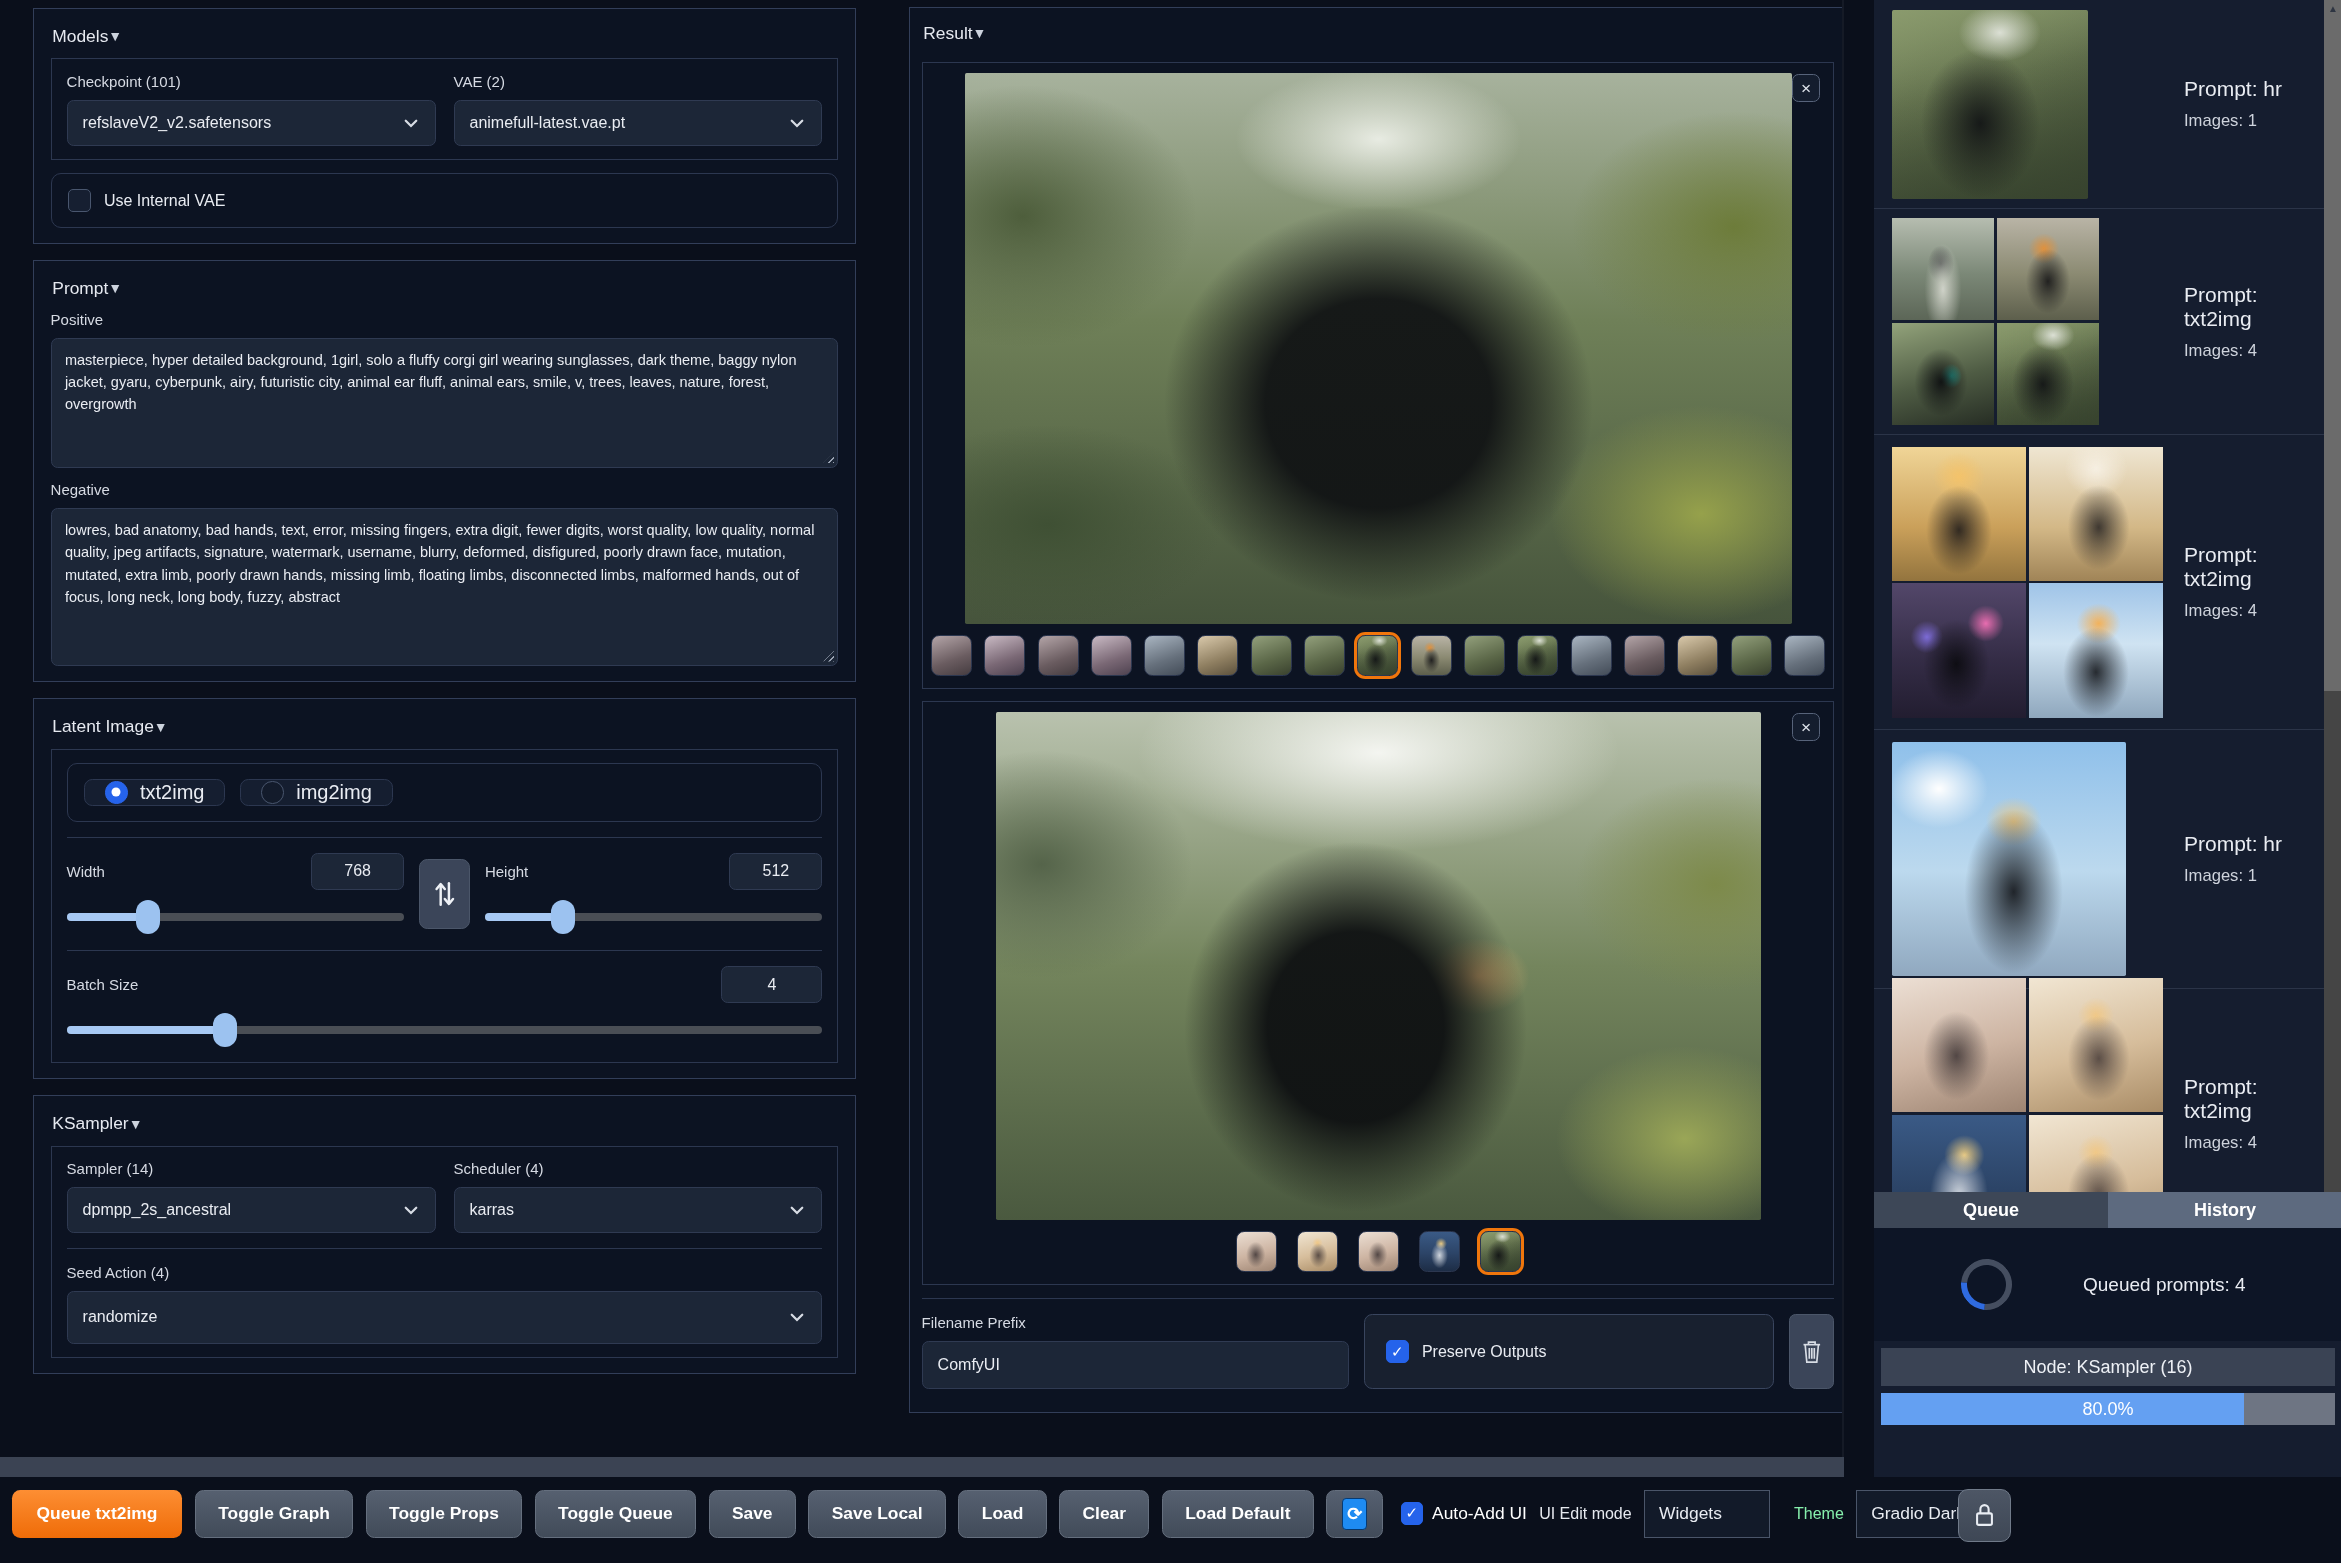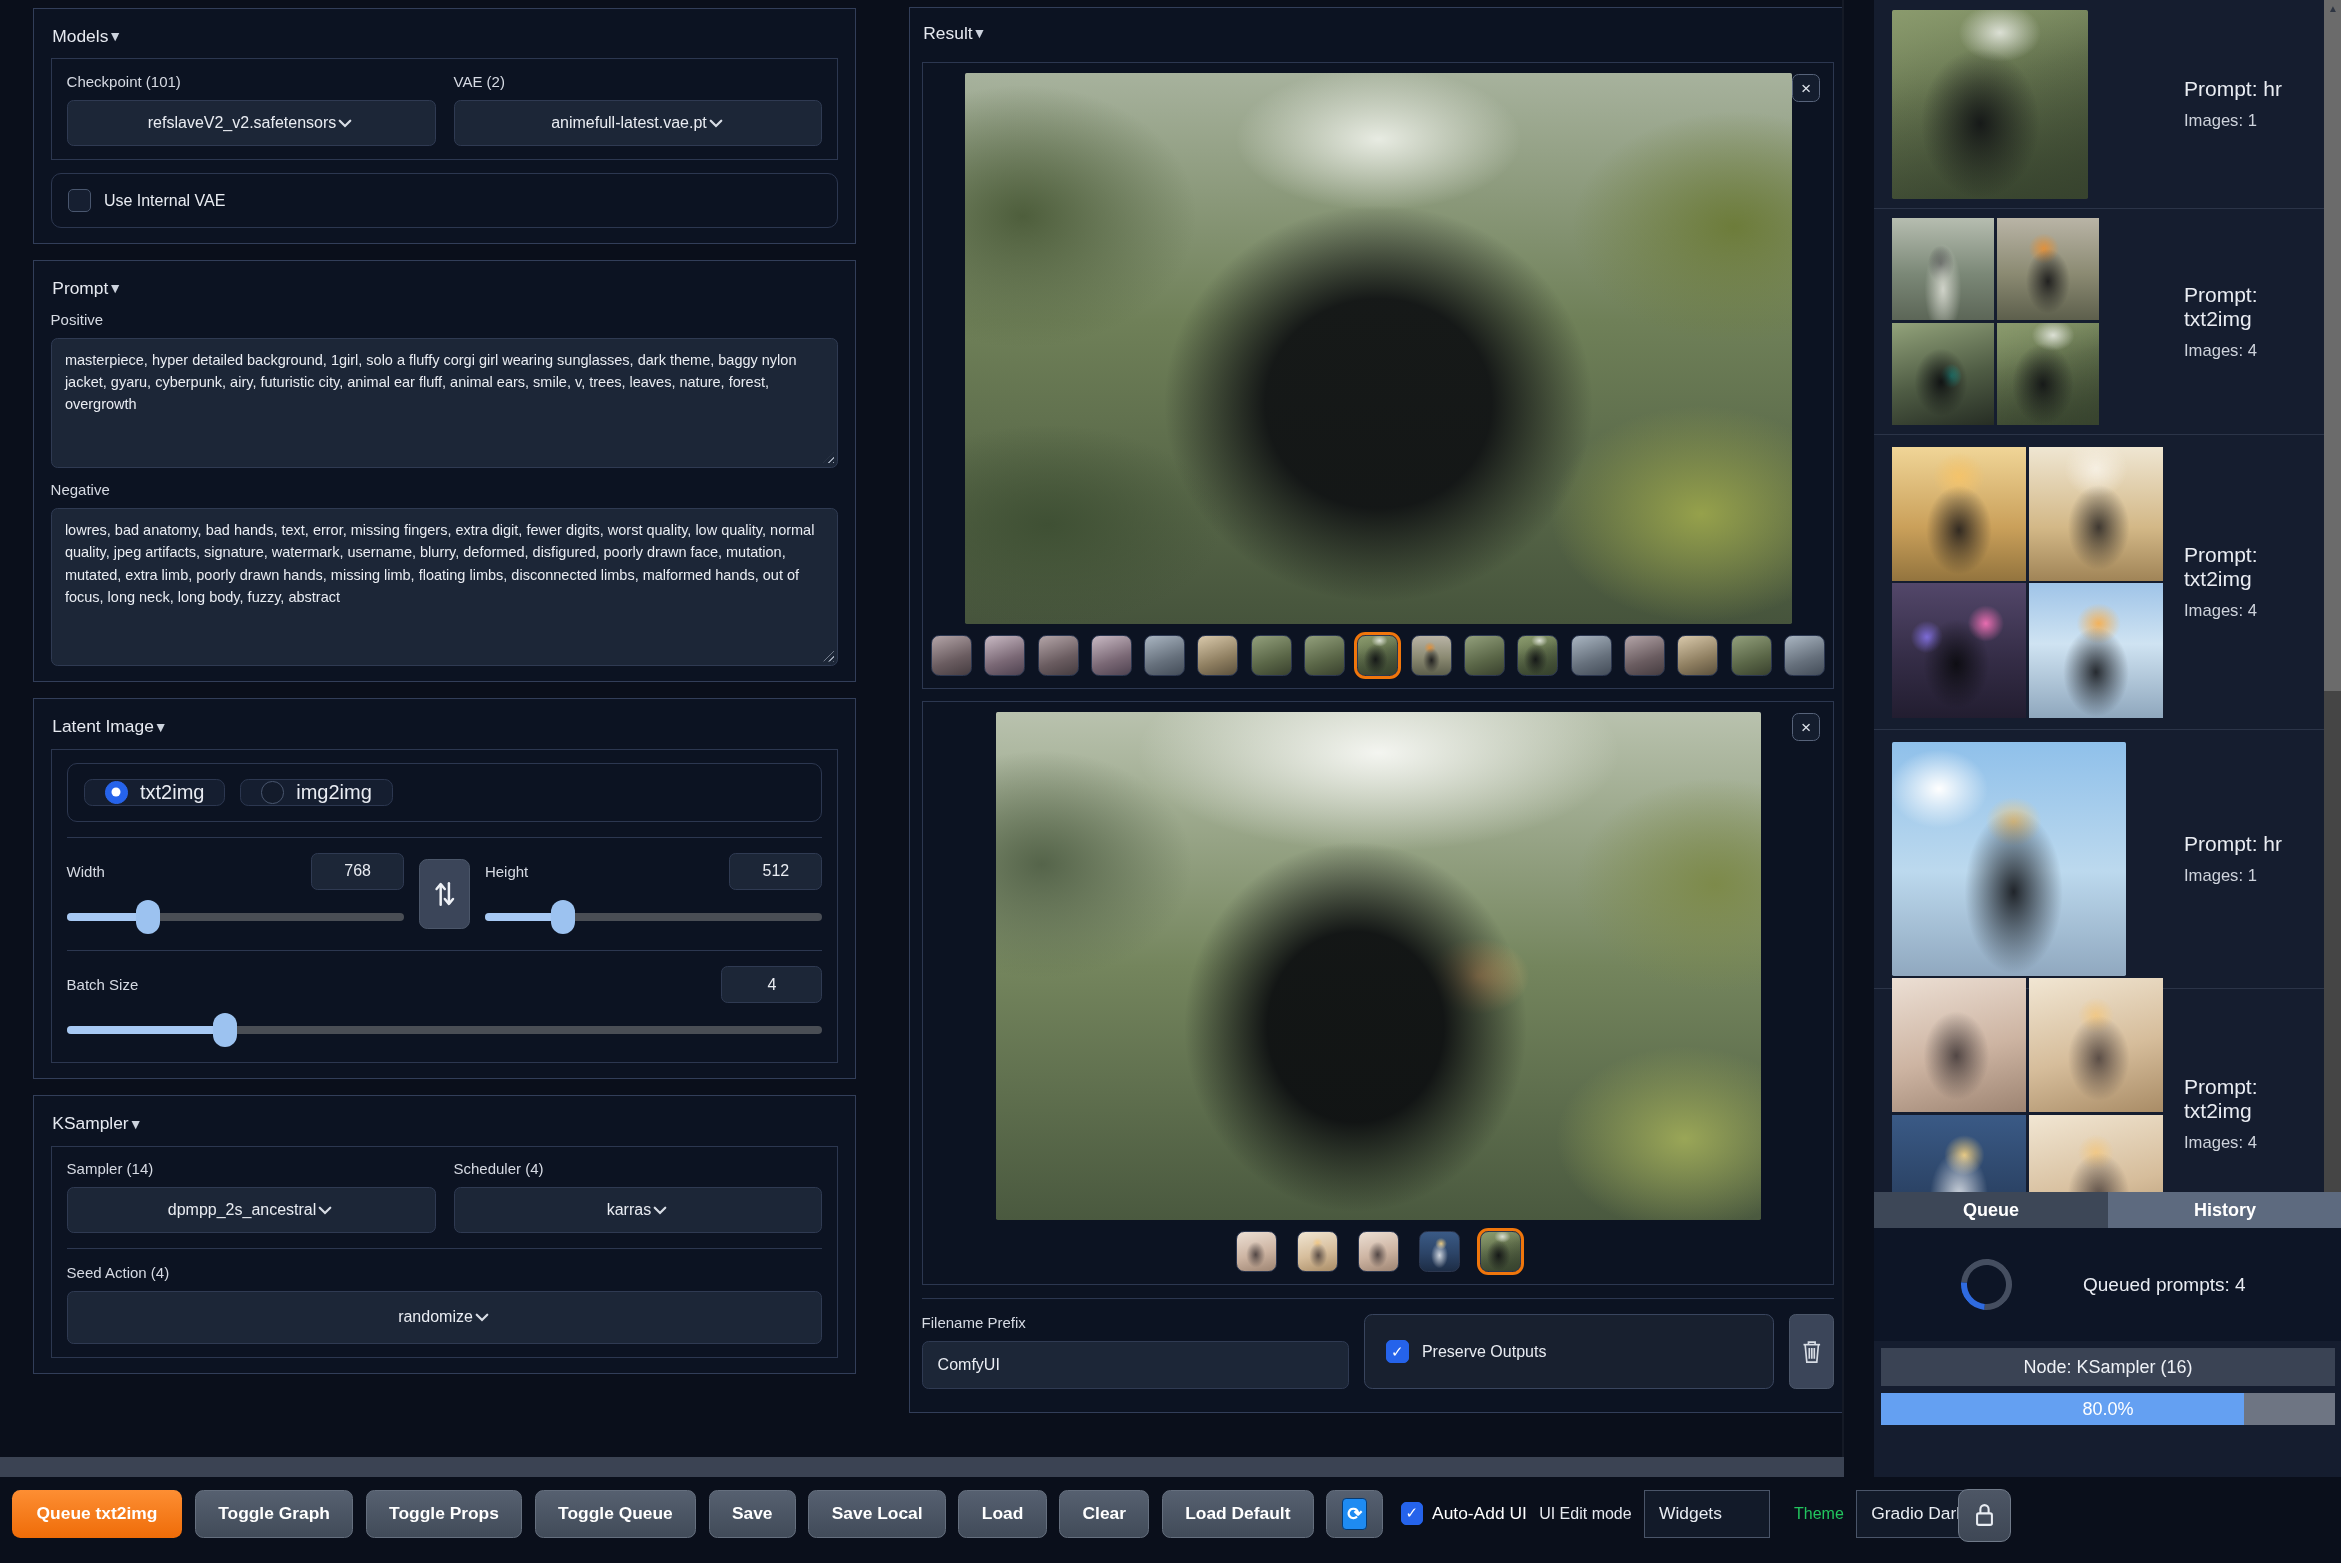--- a/index.html
+++ b/index.html
@@ -12,21 +12,21 @@
   .left-col { position:absolute; left:33px; top:8.3px; width:823px; }
   .mid-col  { position:absolute; left:909px; top:6.6px; width:938px; }
 
   .section { border:0.8px solid #323e59; background:#0c1322; padding:11.6px 16.6px 15px; margin-bottom:16.6px; }
   .sec-head { display:flex; align-items:center; font-size:17.4px; color:#e6e9f0; padding:5px 1.7px 11.6px; }
   .caret { font-size:14px; color:#ccd2dd; }
   .group { border:0.8px solid #2c3750; padding:13.3px 15px; }
   .grid2 { display:flex; gap:18px; }
   .col { flex:1; min-width:0; }
   .lbl { font-size:15px; color:#d6dae3; margin-bottom:10px; }
-  .dd { height:46px; background:#1c2637; border:0.8px solid #2f3a52; border-radius:6.6px; display:flex; align-items:center; justify-content:center; padding:0 15px; font-size:16px; color:#e9ecf2; cursor:pointer; }
+  .dd { height:46px; background:#1c2637; border:0.8px solid #2f3a52; border-radius:6.6px; display:flex; align-items:center; justify-content:space-between; padding:0 15px; font-size:16px; color:#e9ecf2; cursor:pointer; }
   .chev { width:18px; height:18px; flex-shrink:0; }
   .check-group { border:0.8px solid #2c3750; border-radius:10px; padding:15px 16.6px; margin-top:13.3px; display:flex; align-items:center; gap:13.3px; font-size:16px; color:#e9ecf2; }
   .cbx { width:22.4px; height:22.4px; border-radius:5px; border:1.7px solid #49566e; background:#161f31; flex-shrink:0; }
   .cbx.on { background:#2563eb; border-color:#2563eb; display:flex; align-items:center; justify-content:center; color:#fff; font-size:15px; }
   .ta { width:100%; background:#1c2637; border:0.8px solid #2f3a52; border-radius:6.6px; padding:10px 13.3px; font-size:14.5px; line-height:1.55; color:#e9ecf2; position:relative; overflow:hidden; }
   .rz { position:absolute; right:3.3px; bottom:3.3px; width:10.8px; height:10.8px;
         background:repeating-linear-gradient(135deg, transparent 0 2.5px, #9aa3b2 2.5px 4.1px);
         clip-path:polygon(100% 0, 100% 100%, 0 100%); }
   .radio-outer { border:0.8px solid #2c3750; border-radius:10px; padding:15px 16.6px; display:flex; gap:15px; }
   .pill { display:flex; align-items:center; gap:12.4px; padding:1px 20px; border:0.8px solid #2c3750; border-radius:8.3px; background:#151e30; font-size:20px; color:#e9ecf2; cursor:pointer; }
@@ -93,21 +93,21 @@
   .interrupt { position:absolute; left:6.6px; right:6.6px; top:1431px; height:45px; background:#3a4354; display:flex; align-items:center; justify-content:center; font-weight:bold; font-size:19px; color:#f3f5f8; cursor:pointer; }
 
   
   .toolbar { position:absolute; left:0; top:1482px; width:2028px; height:63px; display:flex; align-items:center; gap:12.4px; padding-left:11.6px; }
   .tbtn { height:48px; padding:0 22.4px; border-radius:8.3px; background:linear-gradient(#566070,#414b59); border:0.8px solid #656f7e; font-weight:bold; font-size:17.4px; color:#fff; display:flex; align-items:center; justify-content:center; font-family:"Liberation Sans",sans-serif; cursor:pointer; white-space:nowrap; }
   .tbtn.orange { background:linear-gradient(#fd8e33,#ef6c08); border:none; padding:0 25px; }
   .refresh-ic { width:25px; height:32px; background:#1e8bf2; border:1.7px solid #063a72; border-radius:4.1px; color:#fff; display:flex; align-items:center; justify-content:center; font-size:18px; font-weight:bold; }
   .auto-add { display:flex; align-items:center; gap:9px; font-size:17.4px; color:#fff; margin-left:5px; }
   .ui-edit { font-size:16px; color:#e6e9ef; }
   .tsel { height:48px; min-width:126px; background:#121a29; border:0.8px solid #4a5569; display:flex; align-items:center; padding:0 14px; font-size:17.4px; color:#e9ecf2; cursor:pointer; }
-  .theme-lbl { font-size:16px; color:#22c55e; }
+  .theme-lbl { font-size:16px; color:#86efac; }
   .lockbtn { position:absolute; right:16.6px; top:6.6px; width:53px; height:53px; border-radius:10px; background:linear-gradient(#4d5665,#3e4755); border:0.8px solid #707a89; display:flex; align-items:center; justify-content:center; cursor:pointer; }
 
   
   .art-main1 { width:827px; height:551px;
     background:
       radial-gradient(36% 50% at 50% 60%, rgba(15,17,19,.93) 0 38%, rgba(15,17,19,0) 72%),
       radial-gradient(24% 18% at 50% 12%, rgba(236,239,231,.95), rgba(236,239,231,0) 72%),
       radial-gradient(30% 34% at 7% 26%, #4e5e3c, rgba(78,94,60,0) 70%),
       radial-gradient(28% 30% at 93% 28%, #6d7c3a, rgba(109,124,58,0) 70%),
       radial-gradient(26% 28% at 89% 80%, #96a14b, rgba(150,161,75,0) 70%),

